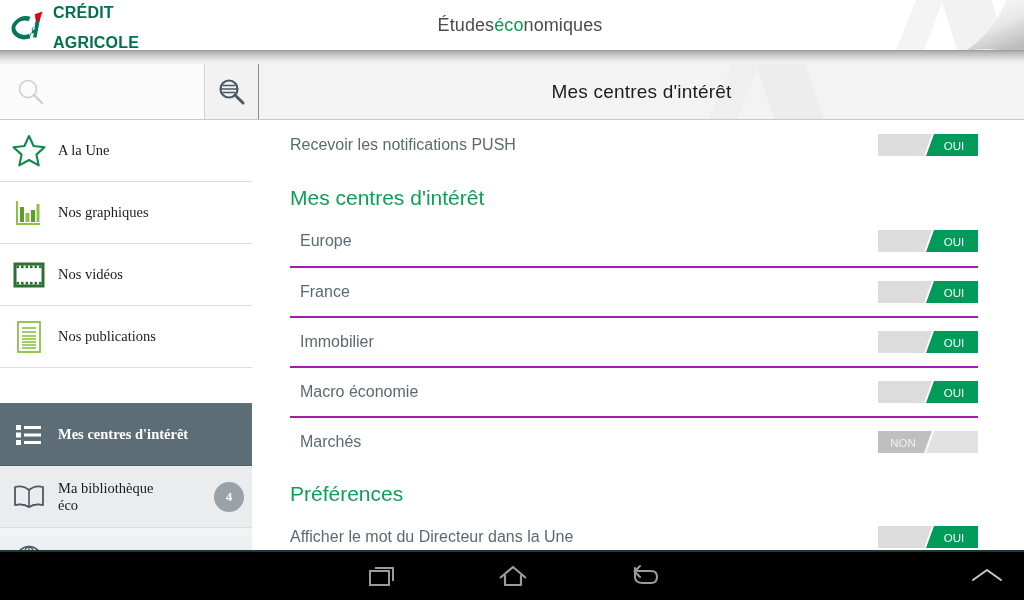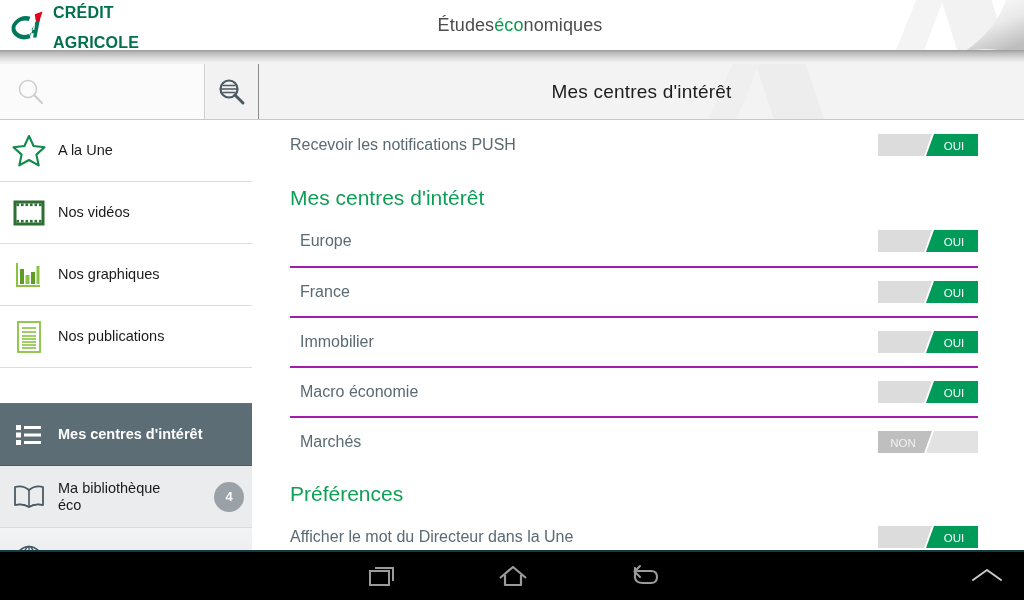--- a/index.html
+++ b/index.html
@@ -74,20 +74,21 @@
     position:relative; font-size:19px; color:#1d1d1d; font-weight:normal;
     letter-spacing:0.2px;
   }
 
   
   .sidebar {
     position:absolute; left:0; top:120px; width:259px; height:430px;
     background:#ffffff;
     border-right:1px solid #8b8b8b;
     overflow:hidden;
+    font-family:Liberation Serif, serif;
   }
   .side-item {
     position:relative; height:62px;
     border-bottom:1px solid #dcdcdc;
     display:flex; align-items:center;
     background:#ffffff;
   }
   .side-item .ico {
     width:58px; min-width:58px; display:flex; align-items:center; justify-content:center;
   }
@@ -225,20 +226,34 @@
 
   <div class="sidebar">
 
     <div class="side-item">
       <div class="ico">
         <svg width="36" height="36" viewBox="0 0 36 36">
           <polygon points="18,3 22.6,13 33.5,14.2 25.4,21.6 27.7,32.4 18,27 8.3,32.4 10.6,21.6 2.5,14.2 13.4,13" fill="none" stroke="#0f8a4a" stroke-width="2.1" stroke-linejoin="round"></polygon>
         </svg>
       </div>
       <div class="lbl">A la Une</div>
+    </div>
+
+    <div class="side-item">
+      <div class="ico">
+        <svg width="34" height="32" viewBox="0 0 34 32">
+          <rect x="4" y="4" width="2" height="24" fill="#8ac341"></rect>
+          <rect x="4" y="26" width="24" height="2" fill="#8ac341"></rect>
+          <rect x="8" y="10" width="4" height="15" fill="#5f9c26"></rect>
+          <rect x="13.5" y="16" width="4" height="9" fill="#8ac341"></rect>
+          <rect x="19" y="13" width="4" height="12" fill="#5f9c26"></rect>
+          <rect x="24.5" y="7" width="3" height="18" fill="#8ac341"></rect>
+        </svg>
+      </div>
+      <div class="lbl">Nos graphiques</div>
     </div>
 
     <div class="side-item">
       <div class="ico">
         <svg width="34" height="30" viewBox="0 0 34 30">
           <rect x="3" y="4" width="28" height="22" fill="none" stroke="#2d6f33" stroke-width="3"></rect>
           <rect x="8" y="9" width="18" height="12" fill="#ffffff"></rect>
           <g fill="#2d6f33">
             <rect x="4.5" y="5.5" width="2.6" height="2.6"></rect>
               <rect x="9" y="5.5" width="2.6" height="2.6"></rect>
@@ -253,34 +268,20 @@
             <rect x="22.5" y="21.9" width="2.6" height="2.6"></rect>
               <rect x="27" y="21.9" width="2.6" height="2.6"></rect>
           </g>
         </svg>
       </div>
       <div class="lbl">Nos vidéos</div>
     </div>
 
     <div class="side-item">
       <div class="ico">
-        <svg width="34" height="32" viewBox="0 0 34 32">
-          <rect x="4" y="4" width="2" height="24" fill="#8ac341"></rect>
-          <rect x="4" y="26" width="24" height="2" fill="#8ac341"></rect>
-          <rect x="8" y="10" width="4" height="15" fill="#5f9c26"></rect>
-          <rect x="13.5" y="16" width="4" height="9" fill="#8ac341"></rect>
-          <rect x="19" y="13" width="4" height="12" fill="#5f9c26"></rect>
-          <rect x="24.5" y="7" width="3" height="18" fill="#8ac341"></rect>
-        </svg>
-      </div>
-      <div class="lbl">Nos graphiques</div>
-    </div>
-
-    <div class="side-item">
-      <div class="ico">
         <svg width="30" height="34" viewBox="0 0 30 34">
           <rect x="4" y="2" width="22" height="30" fill="#ffffff" stroke="#8ac341" stroke-width="1.8"></rect>
           <g stroke="#8ac341" stroke-width="1.6">
             <line x1="8" y1="8" x2="22" y2="8"></line>
               <line x1="8" y1="12" x2="22" y2="12"></line>
             <line x1="8" y1="16" x2="22" y2="16"></line>
               <line x1="8" y1="19" x2="22" y2="19"></line>
             <line x1="8" y1="22" x2="22" y2="22"></line>
               <line x1="8" y1="25" x2="22" y2="25"></line>
             <line x1="8" y1="28" x2="22" y2="28"></line>

